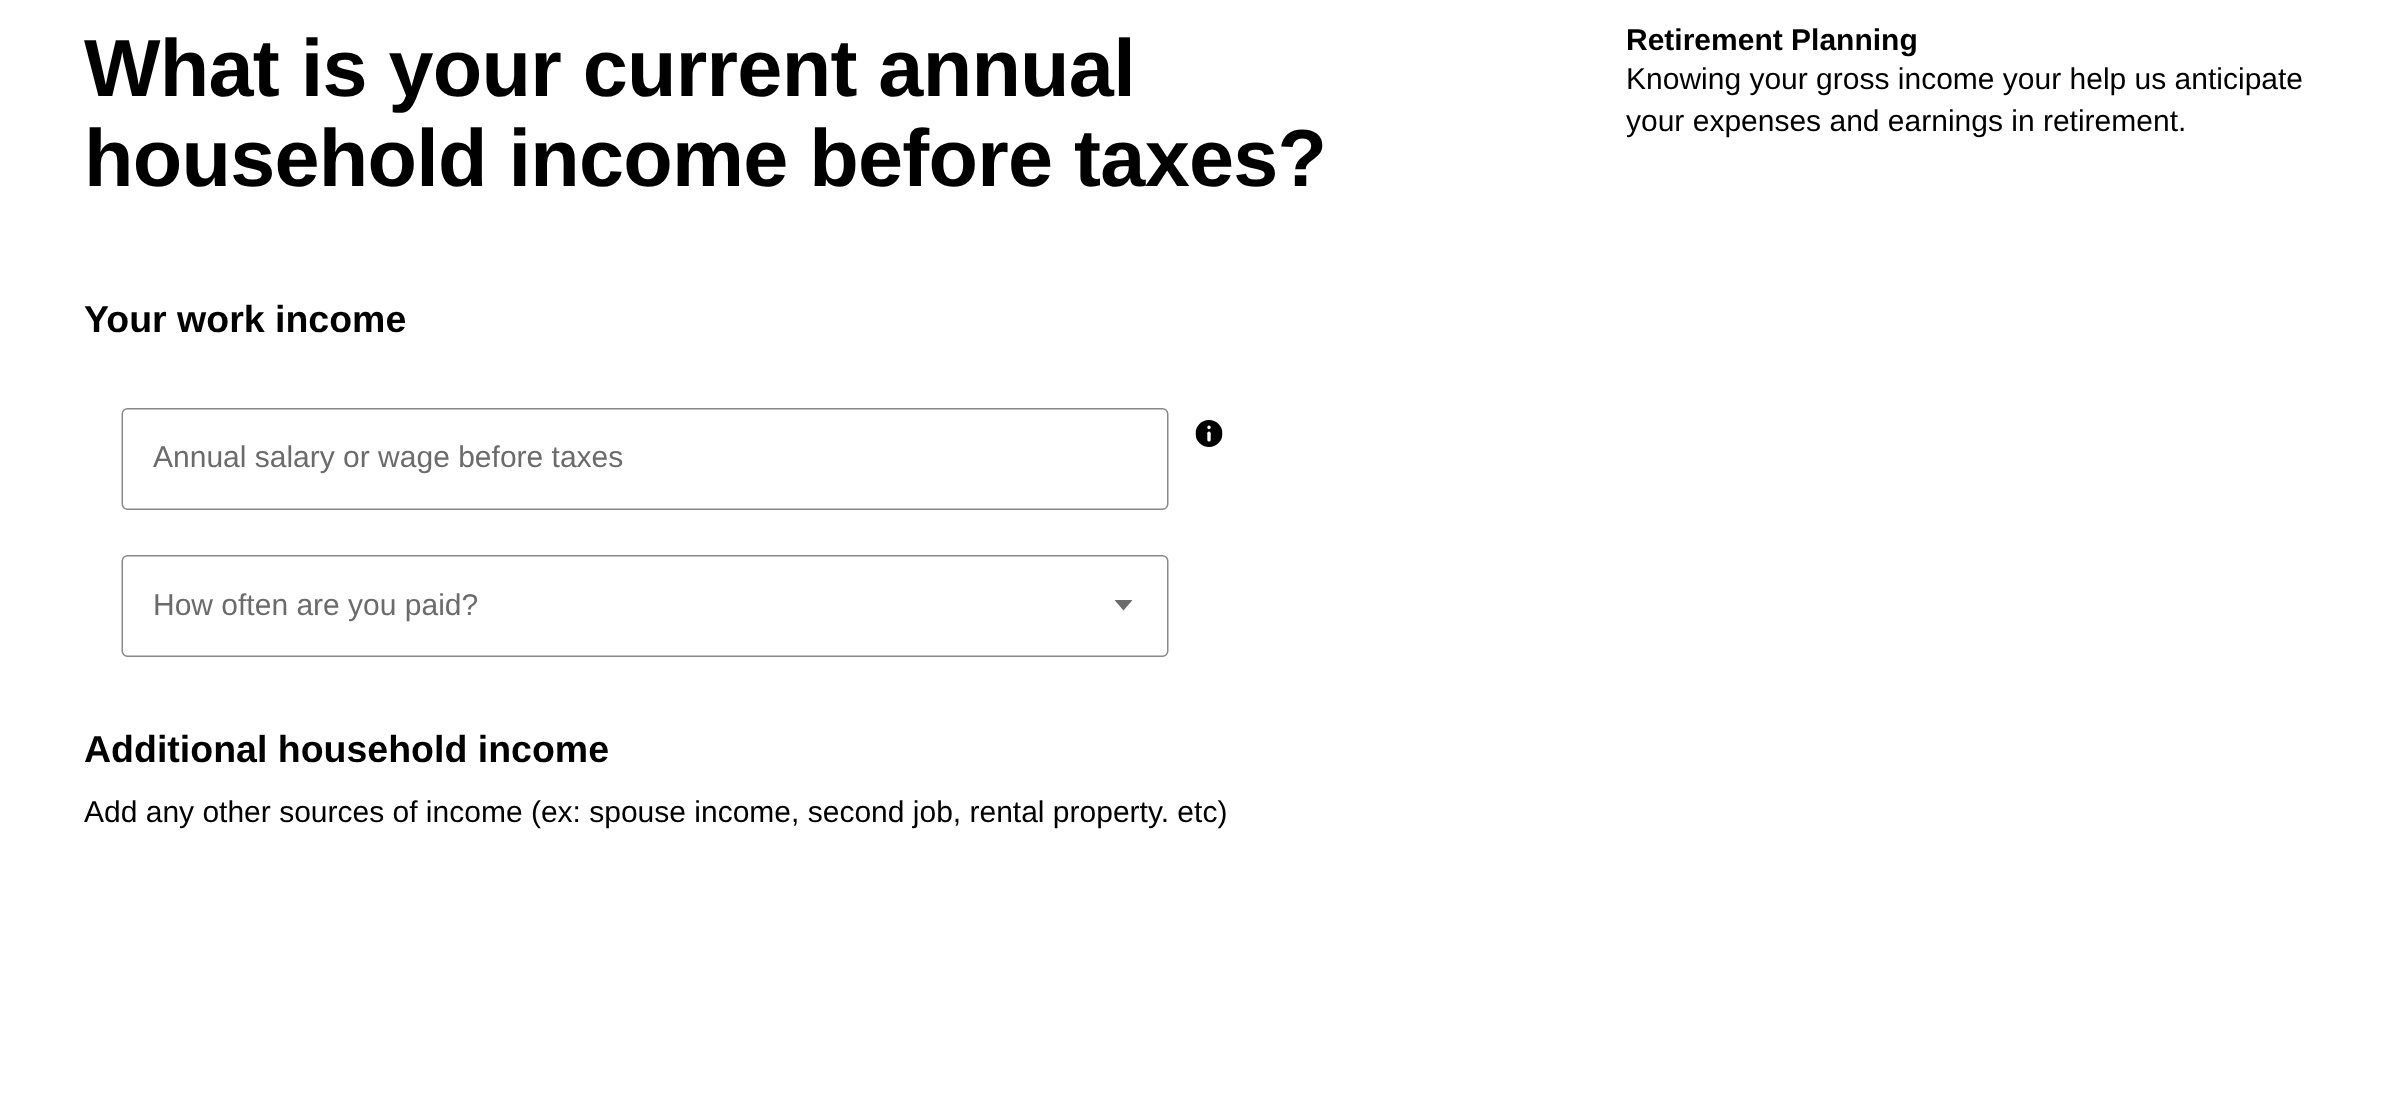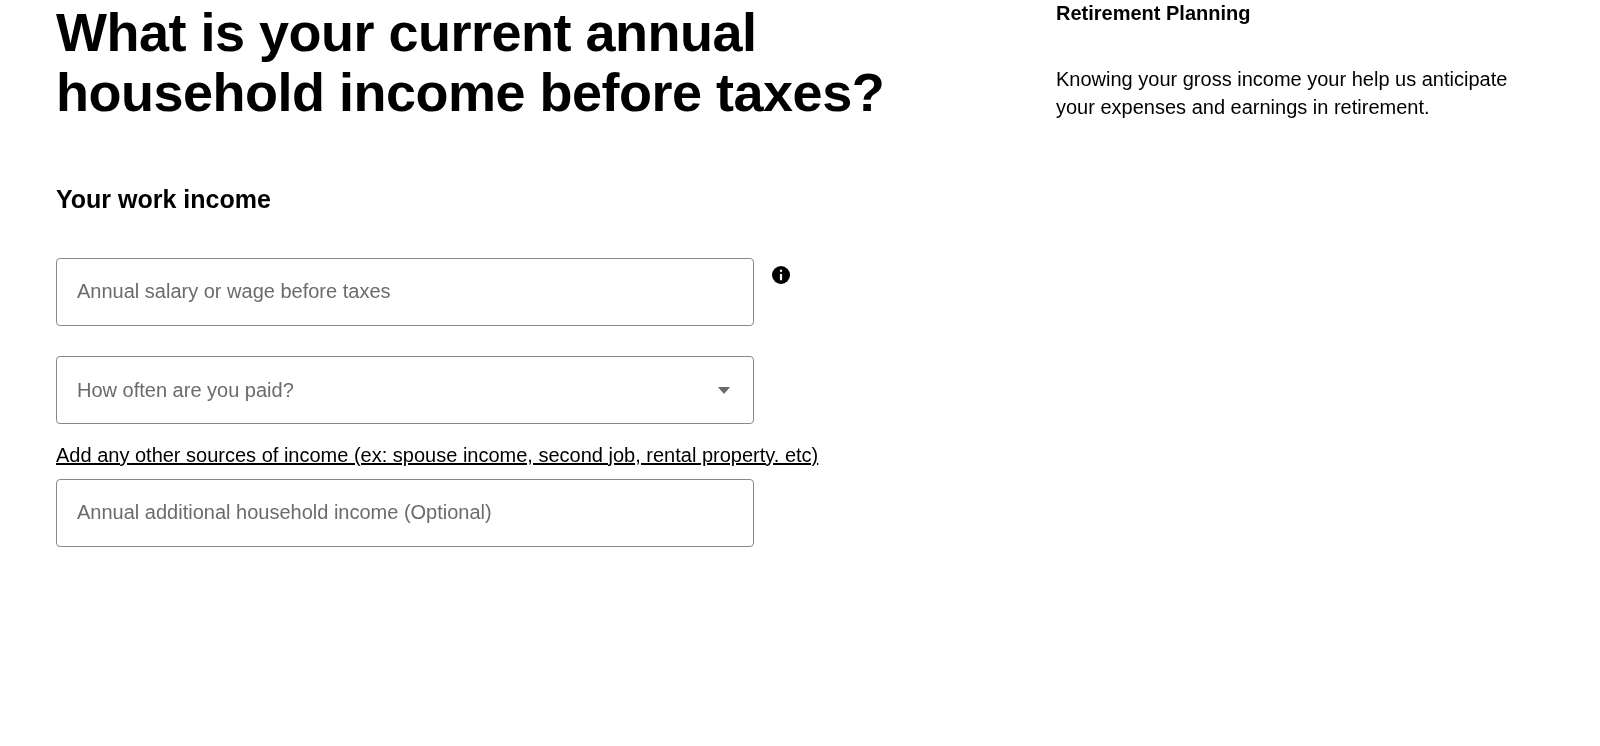--- a/index.html
+++ b/index.html
@@ -10,21 +10,22 @@
     body {
       font-family: -apple-system, BlinkMacSystemFont, 'Helvetica Neue', Helvetica, Arial, sans-serif;
       background: #ffffff;
       color: #000000;
       width: 1600px;
       height: 746px;
       overflow: hidden;
     }
     .page-container {
       display: flex;
-      padding: 2px 56px;
+      padding: 16px 56px;
+      gap: 28px;
     }
     .main-column {
       flex: 1;
       max-width: 960px;
     }
     .side-column {
       width: 500px;
       padding-left: 40px;
     }
     .page-title {
@@ -39,28 +40,27 @@
       font-size: 25px;
       font-weight: 700;
       margin-bottom: 44px;
       color: #000000;
       margin-top: 30px;
     }
     .section-subtext {
       font-size: 20px;
       color: #000000;
       margin-top: -28px;
-      margin-bottom: 12px;
-      text-decoration: underline;
     }
     .field-row {
       display: flex;
       align-items: flex-end;
       margin-bottom: 30px;
       width: 750px;
+      margin-left: 25px;
     }
     .text-input, .select-input {
       width: 698px;
       height: 68px;
       border: 1px solid #888888;
       border-radius: 4px;
       padding: 0 20px;
       font-size: 20px;
       font-family: inherit;
       color: #000000;
@@ -95,21 +95,20 @@
       display: flex;
       align-items: flex-start;
       justify-content: center;
       align-self: flex-start;
       margin-top: 8px;
       cursor: pointer;
     }
     .sidebar-title {
       font-size: 20px;
       font-weight: 700;
-      margin-bottom: 40px;
       color: #000000;
     }
     .sidebar-text {
       font-size: 20px;
       line-height: 1.4;
       color: #000000;
     }
     .section2 {
       margin-top: 48px;
     }
@@ -143,25 +142,23 @@
           <svg width="12" height="8" viewBox="0 0 12 8">
             <path d="M1 1 L6 6 L11 1" stroke="none" fill="#6b6b6b" transform="translate(0,0)"></path>
             <polygon points="0,0 12,0 6,7" fill="#6b6b6b"></polygon>
           </svg>
         </span>
       </div>
     </div>
 
 
     <div class="section2">
+      <h2 class="section-heading">Additional household income</h2>
       <p class="section-subtext">Add any other sources of income (ex: spouse income, second job, rental property. etc)</p>
 
-      <div class="field-row">
-        <input type="text" class="text-input" placeholder="Annual additional household income (Optional)" style="">
-      </div>
     </div>
   </div>
 
   <div class="side-column">
     <h3 class="sidebar-title">Retirement Planning</h3>
     <p class="sidebar-text">Knowing your gross income your help us anticipate your expenses and earnings in retirement.</p>
   </div>
 </div>
 
 </body></html>

